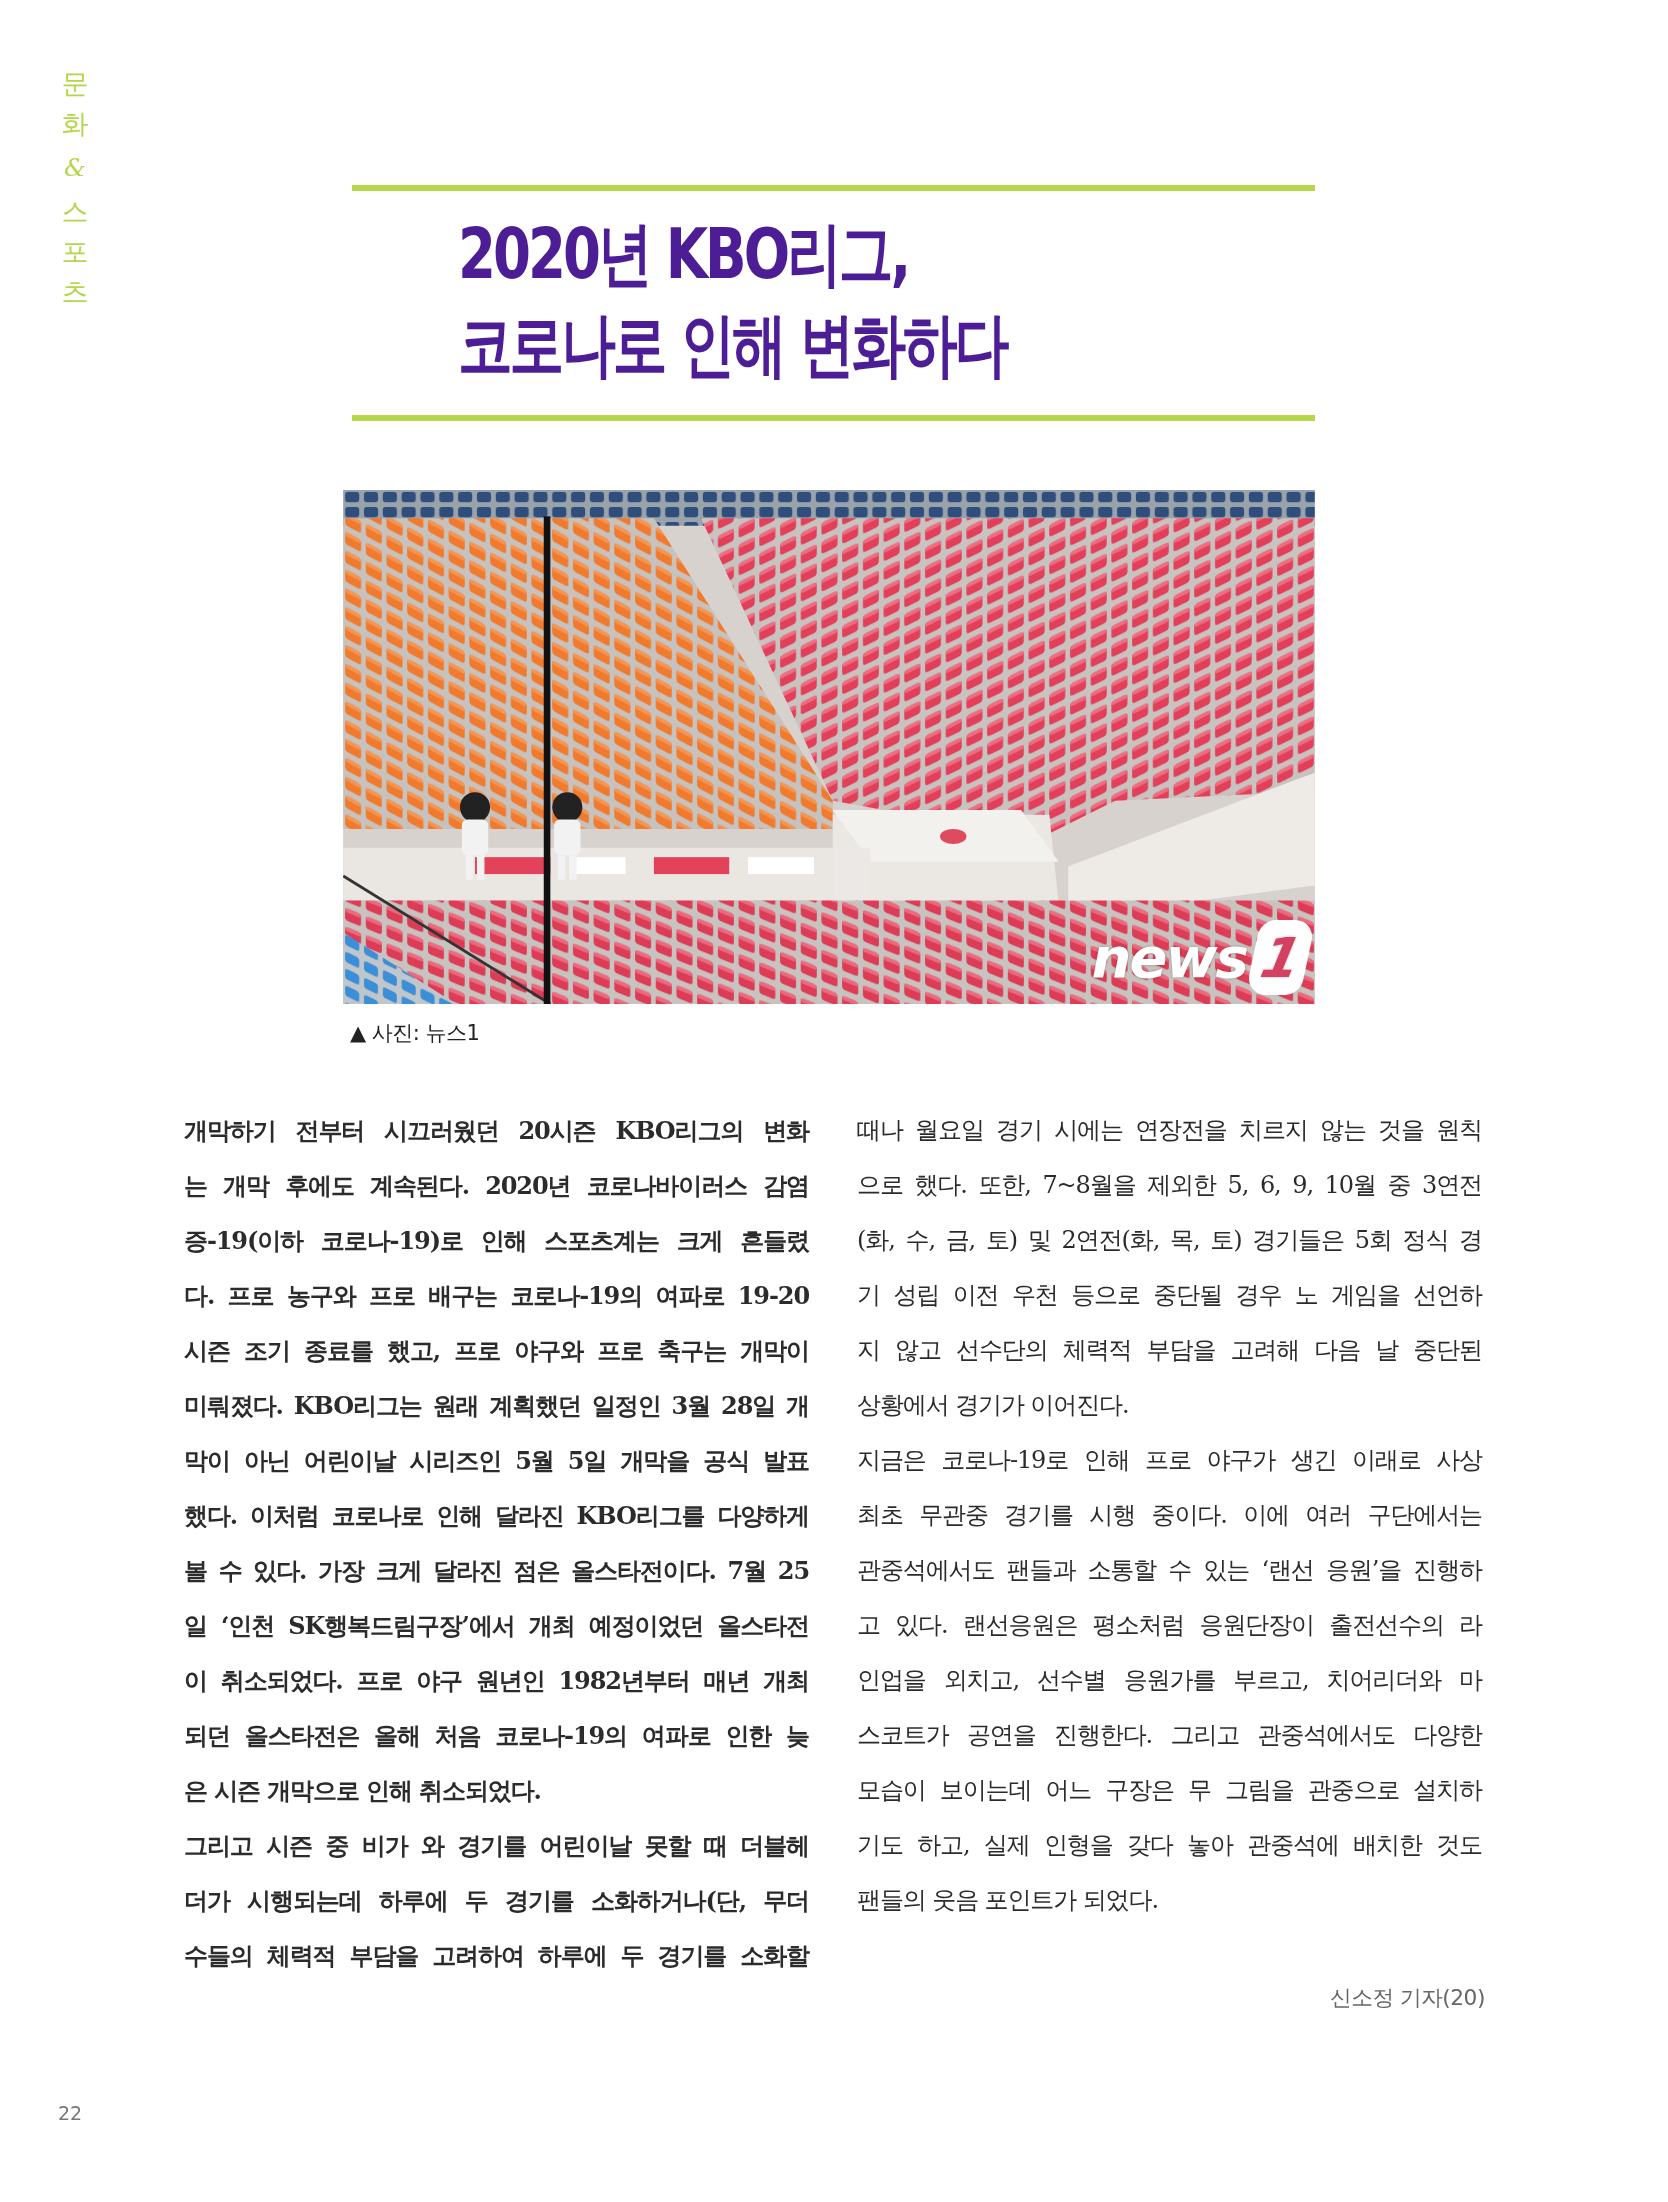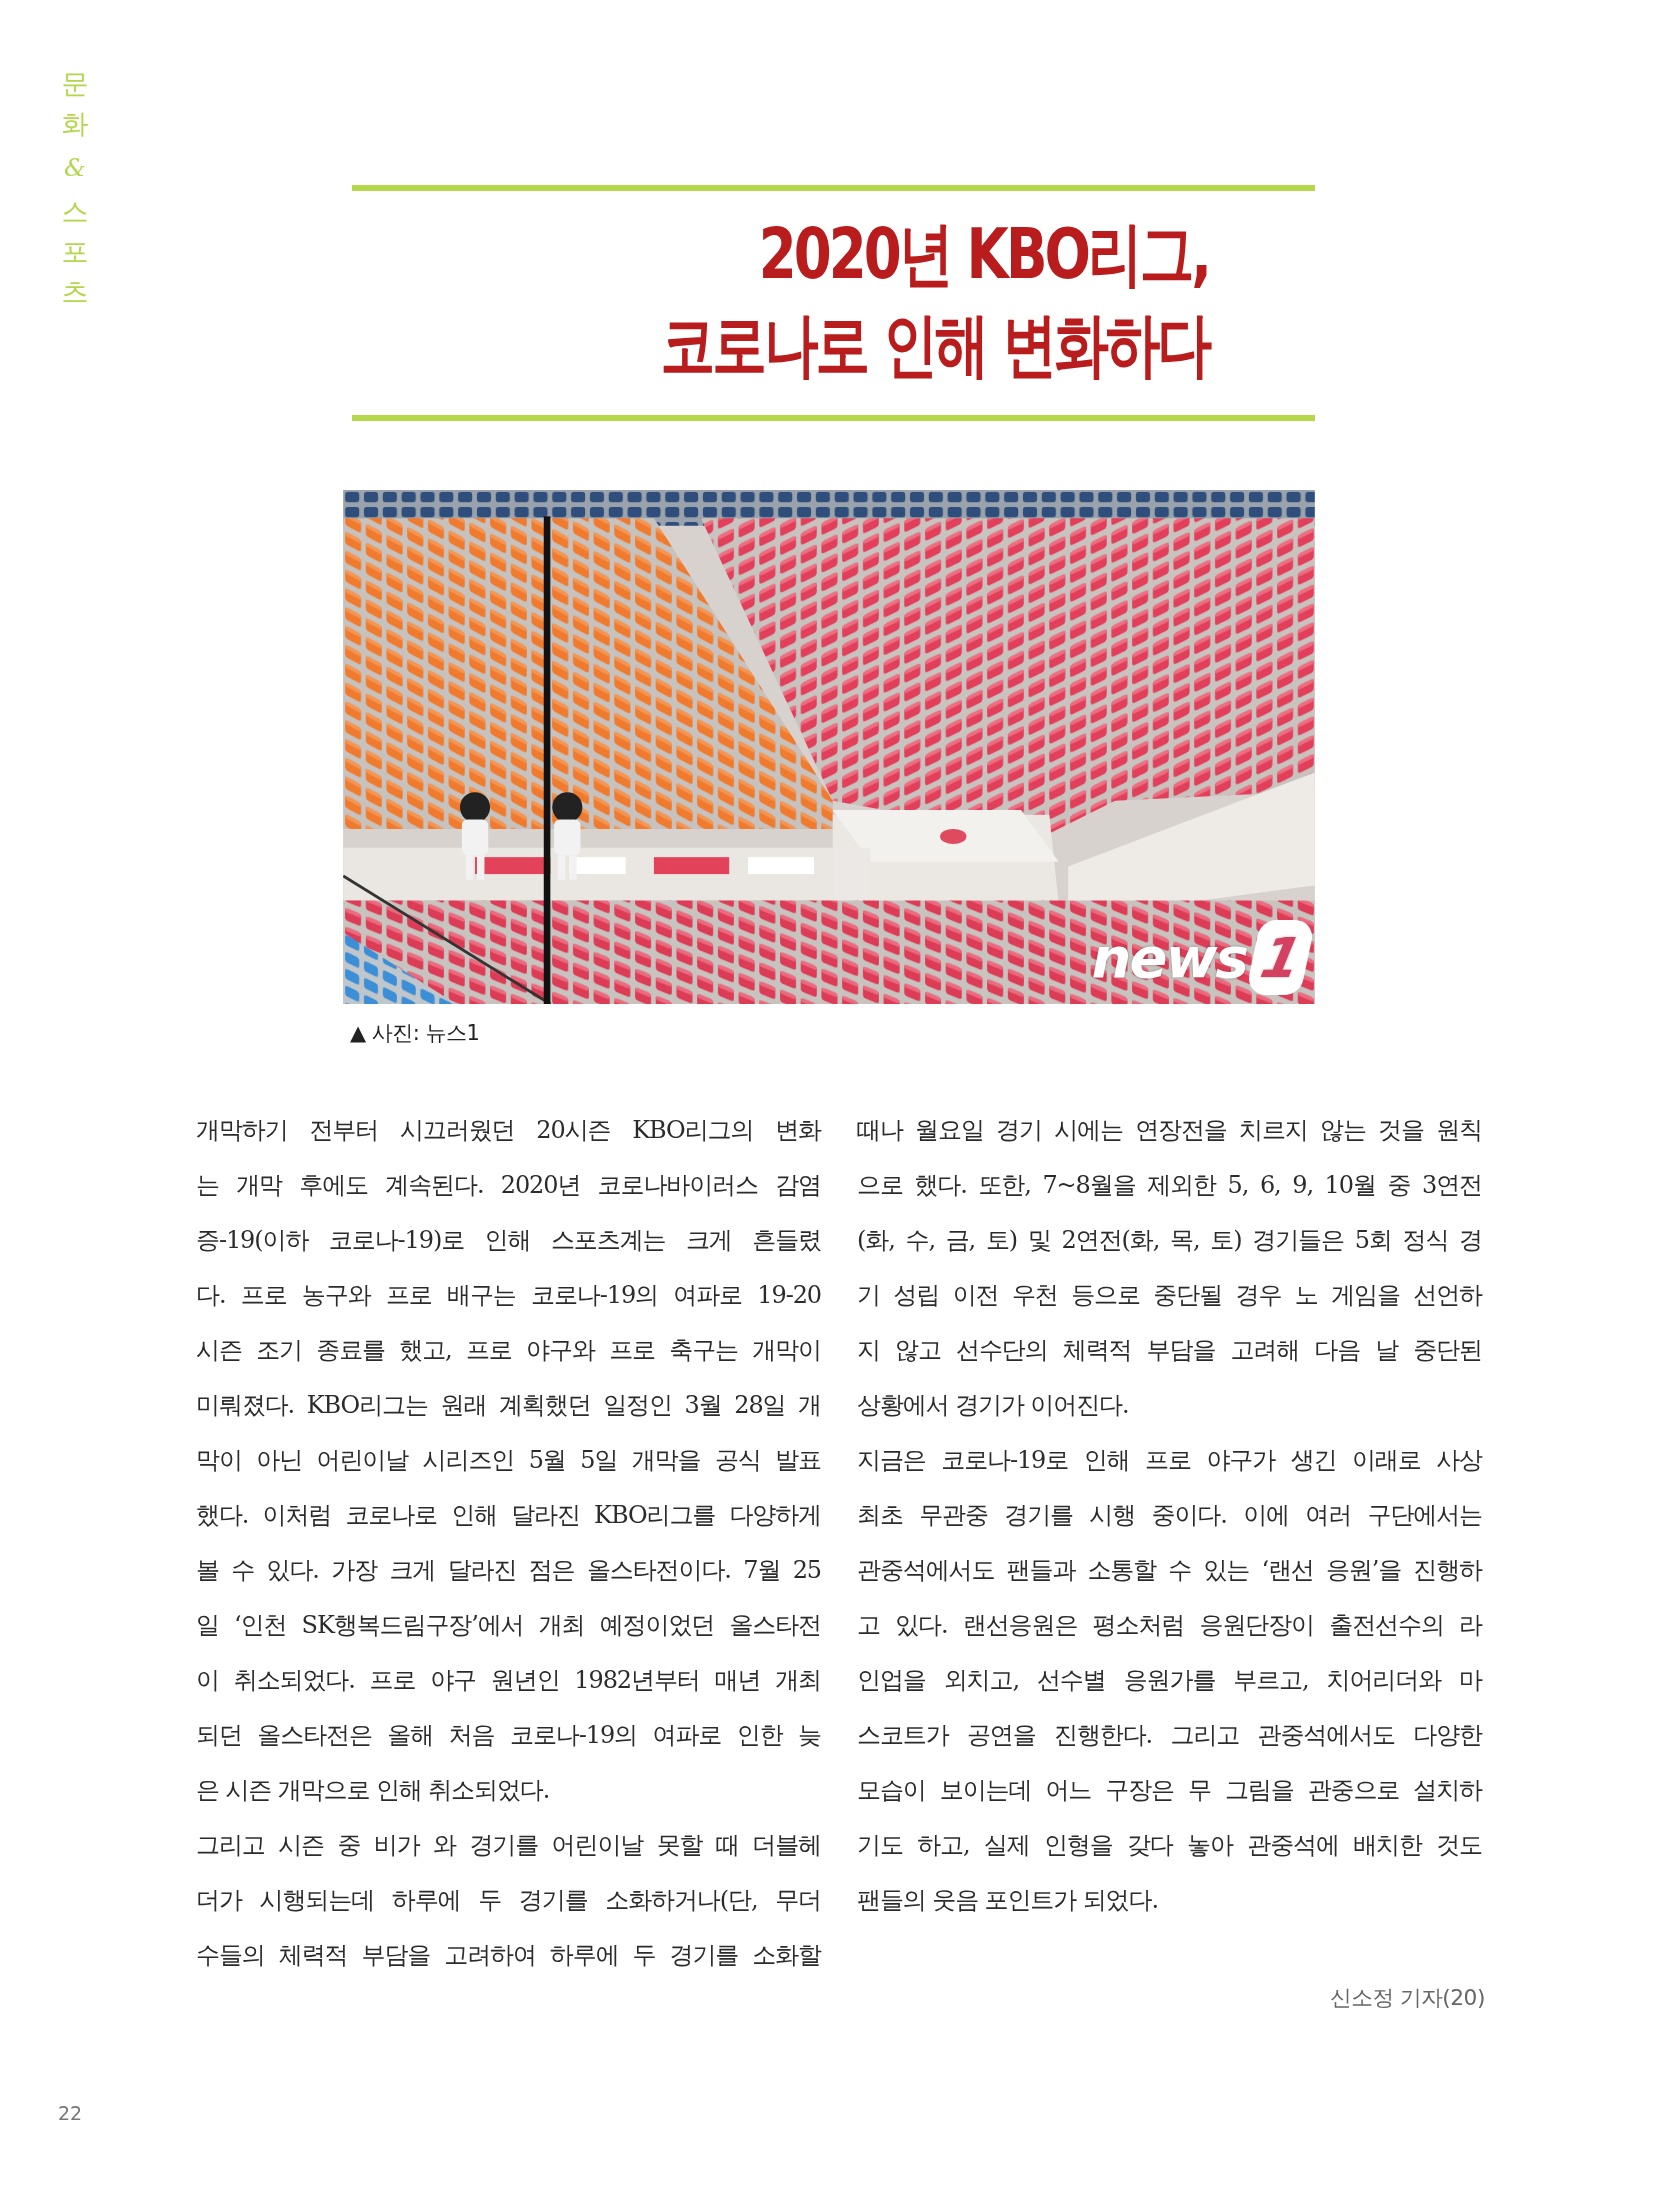--- a/index.html
+++ b/index.html
@@ -13,21 +13,21 @@
     font-size:27px; line-height:40px;
   }
   .section-label .amp { font-size:24.5px; font-family:"DejaVu Serif", serif; font-style:italic; margin:3.8px 0; }
 
   .rule { position:absolute; left:352px; width:963px; height:5.6px; background:#b5d84a; }
   .rule.top { top:185px; }
   .rule.bottom { top:415px; }
 
   .title {
     position:absolute; left:352px; width:963px; top:209px;
-    text-align:right; color:#b91c1c; font-family:"DejaVu Sans", sans-serif;
+    text-align:left; color:#4c1d95; font-family:"DejaVu Sans", sans-serif;
     font-size:70px; line-height:91px; letter-spacing:-3.8px;
   }
   .title .line { display:block; transform:scaleX(0.78); transform-origin:center; white-space:nowrap; }
 
   .photo {
     position:absolute; left:343px; top:490px; width:972px; height:514px;
     overflow:hidden; background:#e8e3df;
   }
   .photo svg { display:block; }
   .news-logo {
@@ -45,21 +45,21 @@
   .caption {
     position:absolute; left:350px; top:1019px; font-size:21px; color:#222;
     font-family:"DejaVu Sans", sans-serif; letter-spacing:-0.5px;
   }
 
   .column {
     position:absolute; top:1103px; width:625px;
     font-family:"DejaVu Serif", serif; font-size:24px; line-height:55px;
     color:#2b2b2b; text-align:justify; text-align-last:justify; letter-spacing:-1.1px;
   }
-  .column.left { left:196px; }
+  .column.left { left:184px;font-weight:bold; }
   .column.right { left:857px; }
   .column .ln { display:block; white-space:nowrap; height:55px; overflow:visible; }
   .column .ln.last { text-align-last:left; }
 
   .byline {
     position:absolute; left:1330px; top:1983px; font-size:21.7px; color:#666;
     font-family:"DejaVu Sans", sans-serif; letter-spacing:-0.5px;
   }
   .page-number {
     position:absolute; left:58px; top:2102px; font-size:19px; color:#777;

